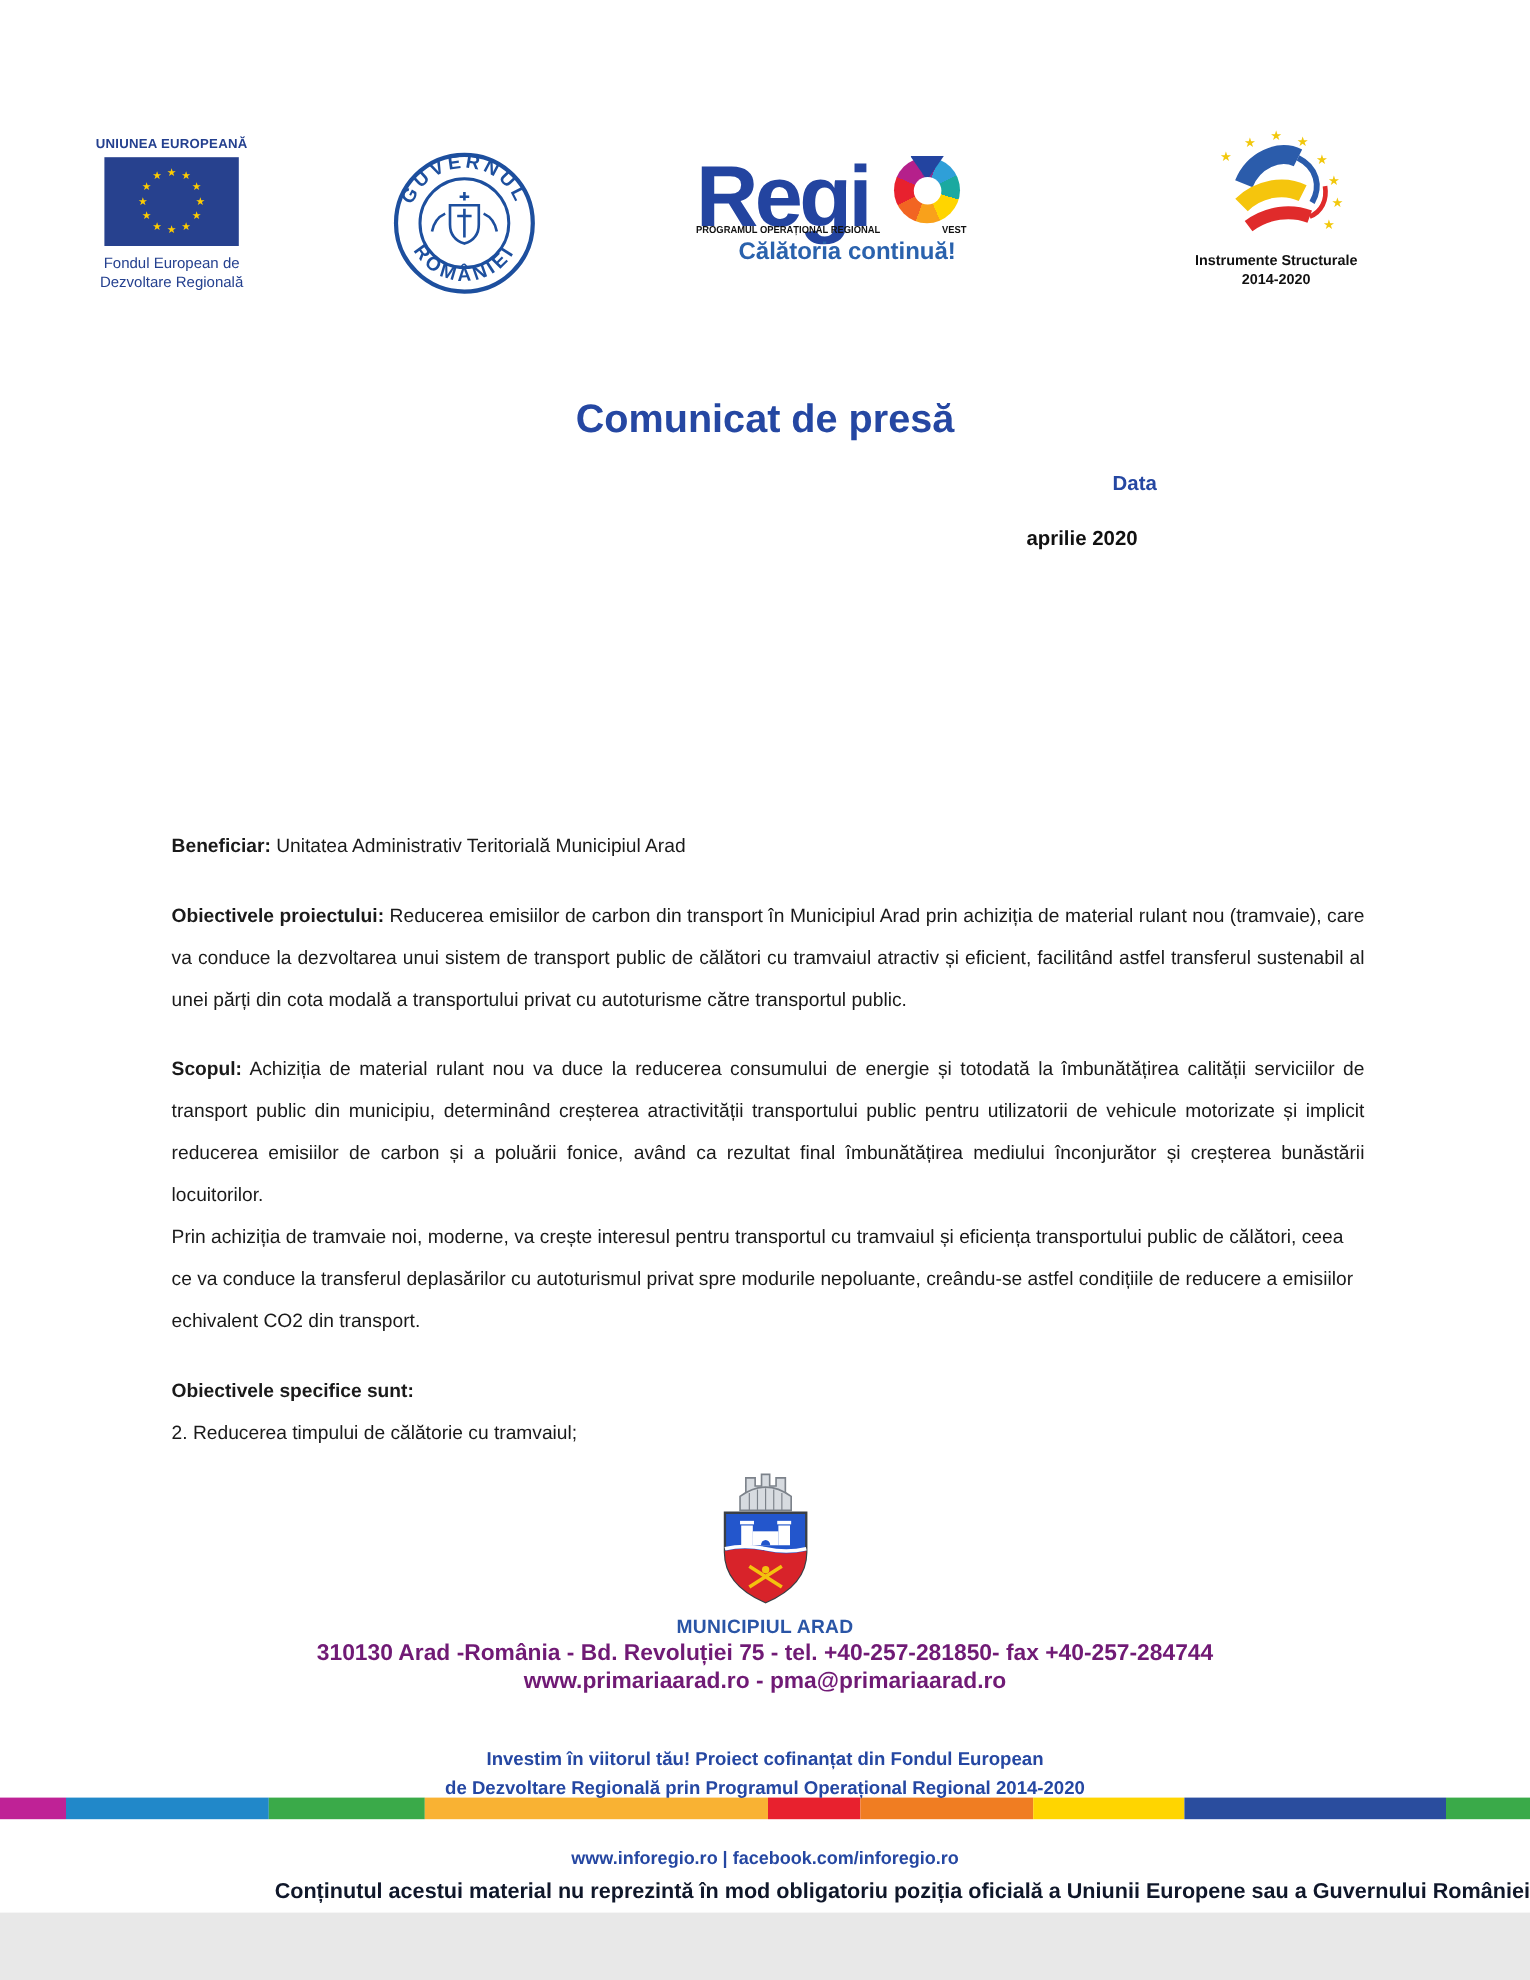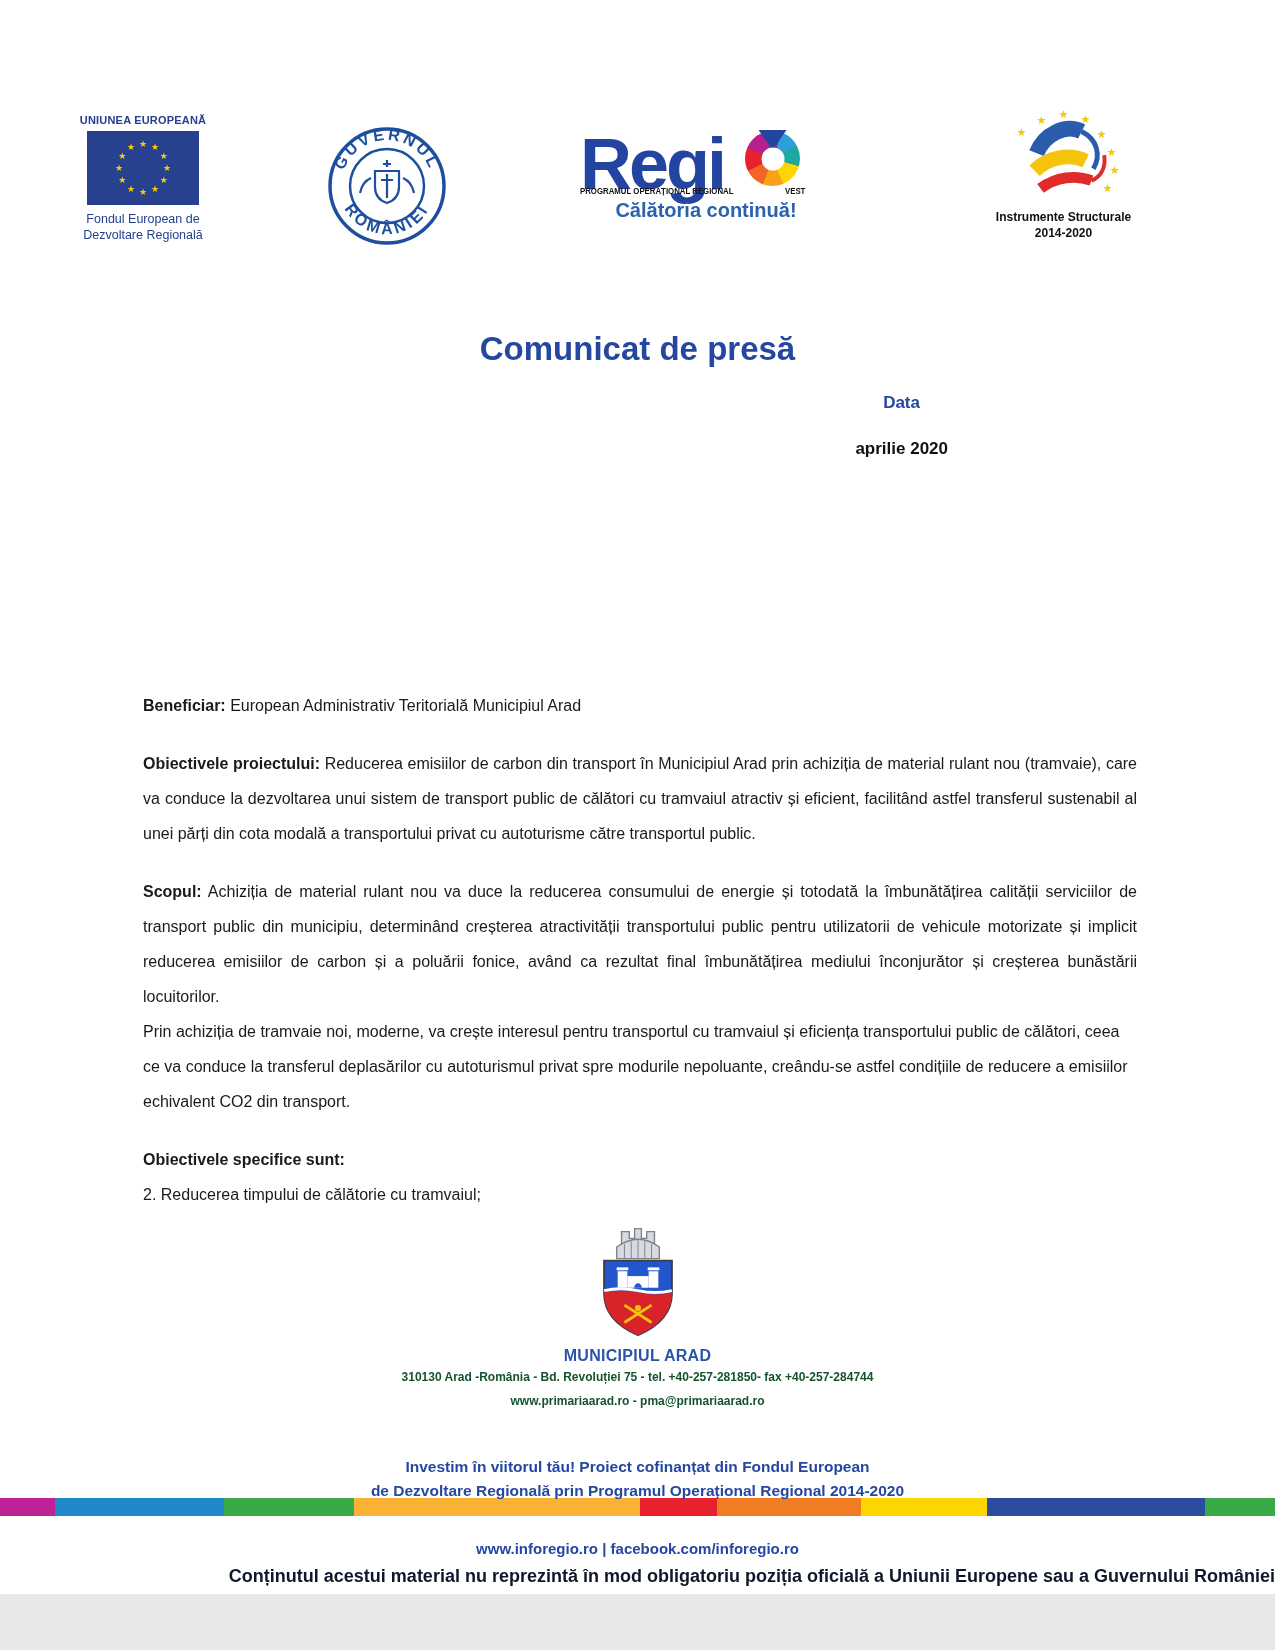--- a/index.html
+++ b/index.html
@@ -29,34 +29,34 @@
   .regio-sub{display:flex;justify-content:space-between;width:245px;margin-top:-16px;
      font-size:8.5px;font-weight:bold;color:#111;transform:scaleX(.92);transform-origin:left;}
   .regio-tagline{font-size:20px;font-weight:bold;color:#2a62ad;text-align:center;width:252px;margin-top:3px;}
 
   .struct-block{left:986px;top:110px;width:155px;text-align:center;}
   .struct-logo{position:relative;width:132px;height:98px;margin:0 auto 2px;}
   .struct-text{font-size:12px;font-weight:bold;color:#111;line-height:1.3;}
 
   
   .doc-title{left:0;top:330px;width:100%;text-align:center;font-size:33px;font-weight:bold;color:#2547a2;}
-  .date-label{left:0;top:393px;width:920px;text-align:right;font-size:17px;font-weight:bold;color:#2547a2;}
+  .date-label{left:0;top:393px;width:920px;text-align:right;font-size:17px;font-weight:bold;color:#2547a2;padding-left:44px;}
   .date-value{left:0;top:439px;width:948px;text-align:right;font-size:17px;font-weight:bold;color:#111;}
   .headline{left:0;top:480px;width:100%;text-align:center;font-size:29px;font-weight:bold;color:#111;line-height:50px;}
 
   
   .body-copy{left:143px;top:688px;width:994px;font-size:16px;line-height:35px;color:#1a1a1a;}
   .para{margin:0 0 23px;}
   .just{text-align:justify;}
   b{font-weight:bold;}
 
   
   .muni-block{left:0;top:1218px;width:100%;text-align:center;}
   .muni-name{font-size:16px;font-weight:bold;color:#2a55a6;margin-top:3px;letter-spacing:.3px;}
-  .muni-line{font-size:12px;font-weight:bold;color:#14532d;line-height:24px;}
+  .muni-line{font-size:19px;font-weight:bold;color:#701a75;line-height:24px;}
 
   .funding{left:0;top:1455px;width:100%;text-align:center;font-size:15.5px;font-weight:bold;
            color:#2547a2;line-height:24px;z-index:2;}
 
   .rainbow{left:0;top:1498px;width:1275px;height:18px;display:flex;z-index:1;}
   .rb-seg{height:100%;}
 
   .footer-links{left:0;top:1540px;width:100%;text-align:center;font-size:15px;font-weight:bold;color:#2547a2;}
   .footer-disclaimer{left:0;top:1566px;width:100%;text-align:right;font-size:18px;font-weight:bold;color:#0f172a;}
 </style>
@@ -137,21 +137,21 @@
       <div>2014-2020</div>
     </div>
   </div>
 
   <div class="abs doc-title">Comunicat de presă</div>
   <div class="abs date-label">Data</div>
   <div class="abs date-value">aprilie 2020</div>
 
 
   <div class="abs body-copy">
-    <p class="para"><b>Beneficiar:</b><span> European Administrativ Teritorială Municipiul Arad</span></p>
+    <p class="para"><b>Beneficiar:</b><span> Unitatea Administrativ Teritorială Municipiul Arad</span></p>
 
     <p class="para just"><b>Obiectivele proiectului:</b><span> Reducerea emisiilor de carbon din transport în Municipiul Arad prin achiziția de material rulant nou (tramvaie), care va conduce la dezvoltarea unui sistem de transport public de călători cu tramvaiul atractiv și eficient, facilitând astfel transferul sustenabil al unei părți din cota modală a transportului privat cu autoturisme către transportul public.</span></p>
 
     <div class="para">
       <div class="just"><b>Scopul:</b><span> Achiziția de material rulant nou va duce la reducerea consumului de energie și totodată la îmbunătățirea calității serviciilor de transport public din municipiu, determinând creșterea atractivității transportului public pentru utilizatorii de vehicule motorizate și implicit reducerea emisiilor de carbon și a poluării fonice, având ca rezultat final îmbunătățirea mediului înconjurător și creșterea bunăstării locuitorilor.</span></div>
       <div>Prin achiziția de tramvaie noi, moderne, va crește interesul pentru transportul cu tramvaiul și eficiența transportului public de călători, ceea ce va conduce la transferul deplasărilor cu autoturismul privat spre modurile nepoluante, creându-se astfel condițiile de reducere a emisiilor echivalent CO2 din transport.</div>
     </div>
 
     <div>
       <div><b>Obiectivele specifice sunt:</b></div>

